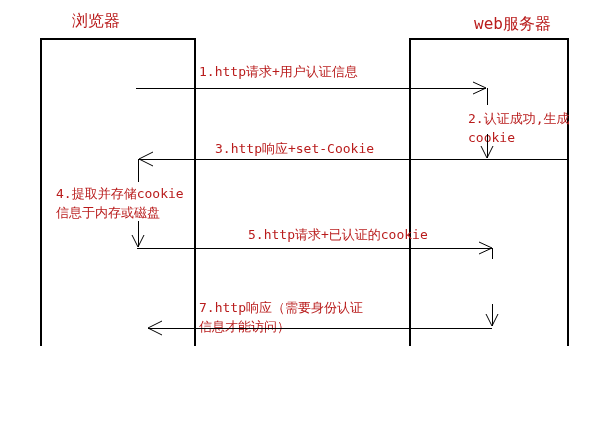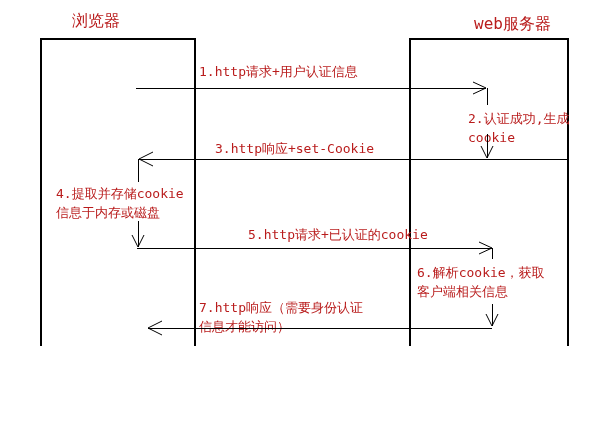--- a/index.html
+++ b/index.html
@@ -68,22 +68,20 @@
   <div id="browser-title" class="actor-title">浏览器</div>
   <div id="server-title" class="actor-title">web服务器</div>
 
   <div id="msg1-label" class="msg-label">1.http请求+用户认证信息</div>
   <div id="msg2-label" class="msg-label">2.认证成功,生成
 cookie</div>
   <div id="msg3-label" class="msg-label">3.http响应+set-Cookie</div>
   <div id="msg4-label" class="msg-label">4.提取并存储cookie
 信息于内存或磁盘</div>
   <div id="msg5-label" class="msg-label">5.http请求+已认证的cookie</div>
-  <div id="msg6-label" class="msg-label">6.解析cookie，获取
-客户端相关信息</div>
   <div id="msg7-label" class="msg-label">7.http响应（需要身份认证
 信息才能访问）</div>
 
   <svg id="arrow-layer" width="609" height="428" viewBox="0 0 609 428">
 
     <g>
       <line class="hv" x1="136" y1="88" x2="486" y2="88"></line>
       <polyline points="473,82 486,88 473,94"></polyline>
     </g>
 

